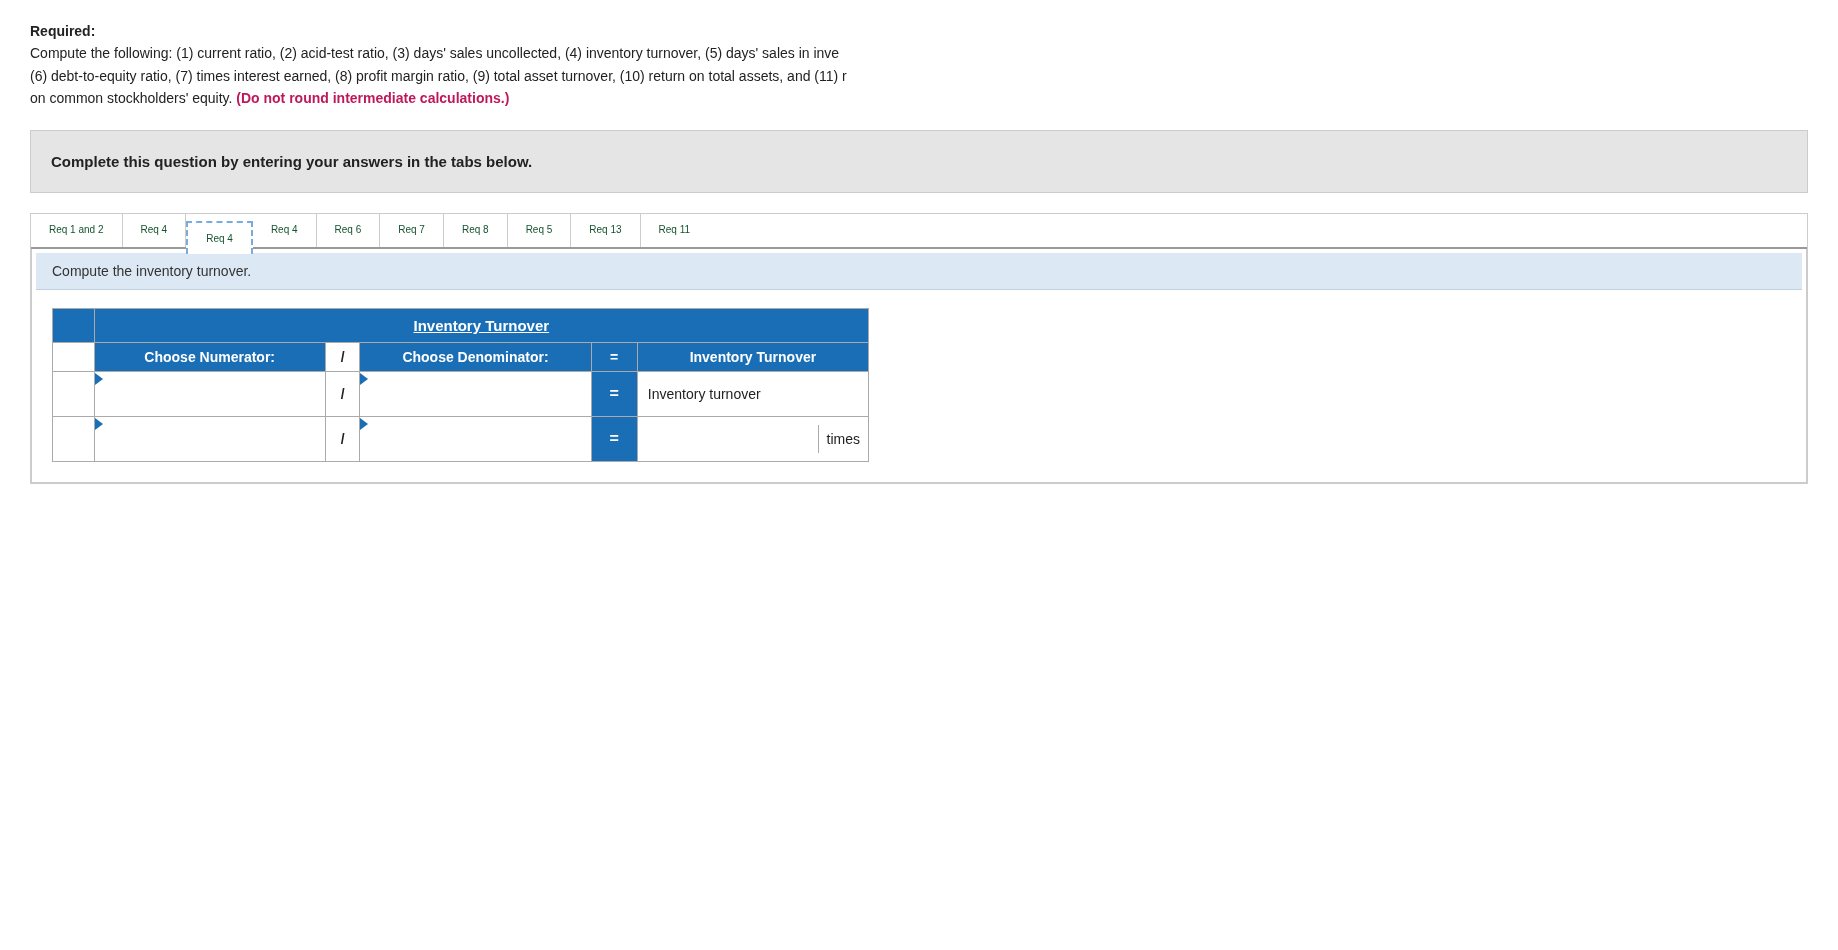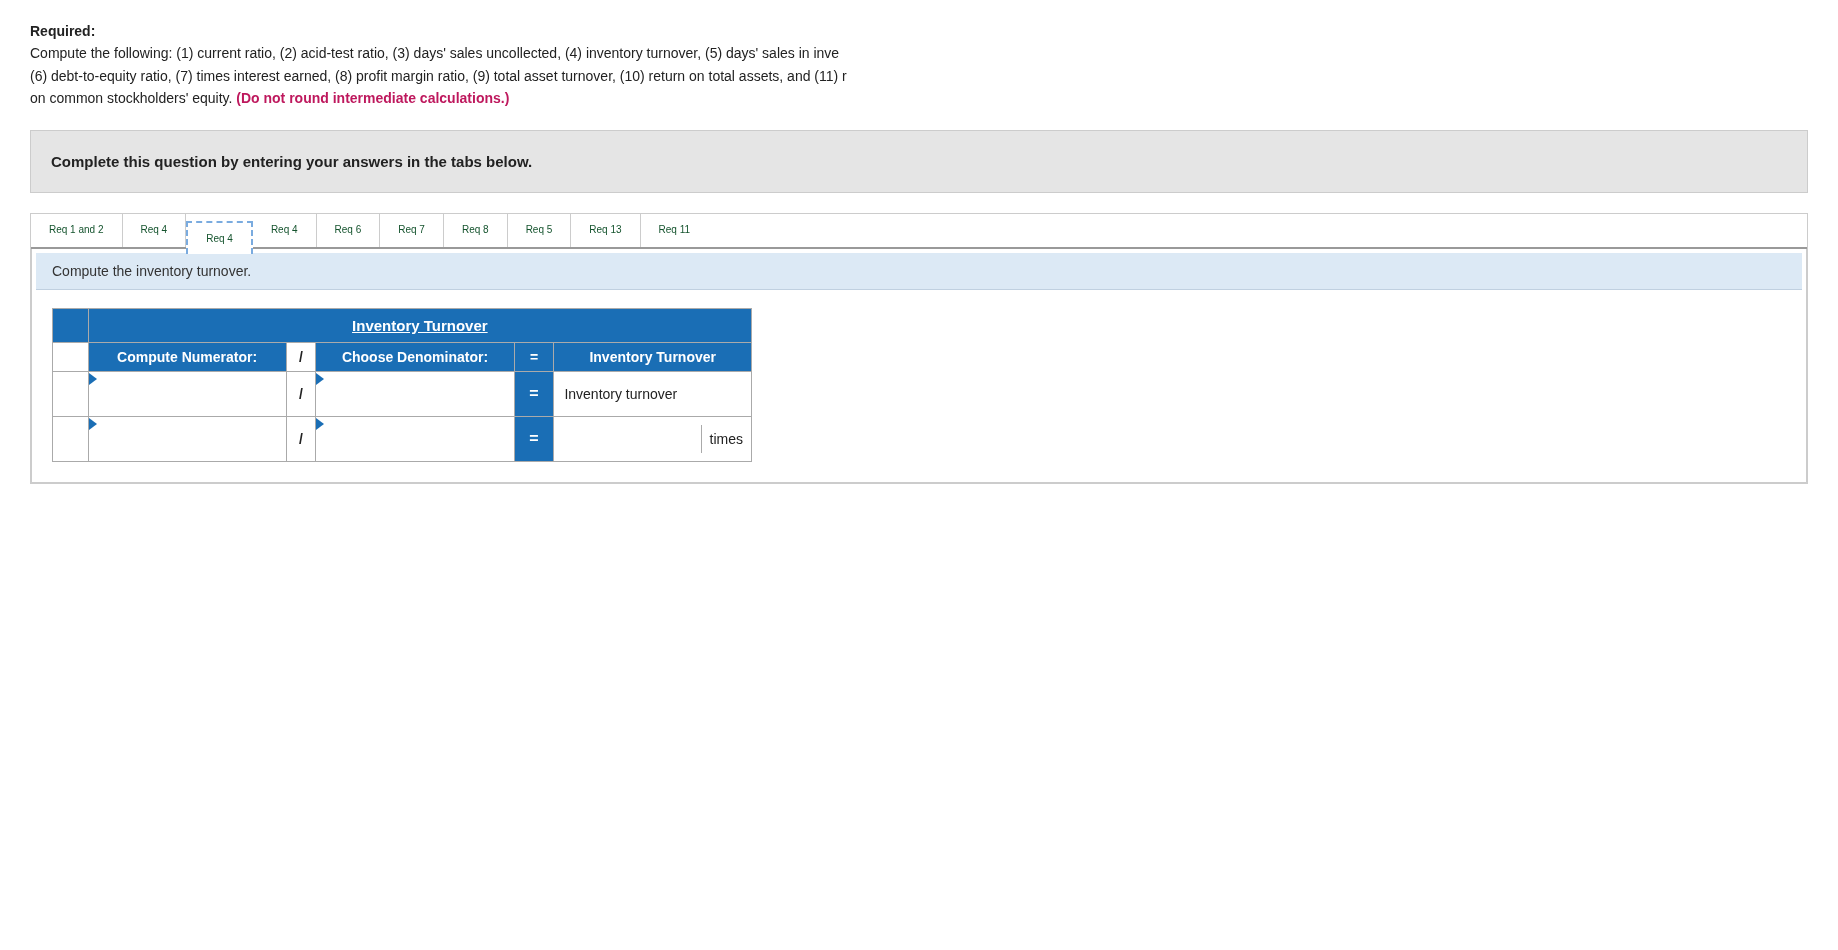--- a/index.html
+++ b/index.html
@@ -68,21 +68,21 @@
     .main-content {
       padding: 4px;
       border: 1px solid #ccc;
       border-top: none;
     }
     .table-section {
       padding: 10px 16px 16px 16px;
     }
     .inventory-table {
       border-collapse: collapse;
-      width: 700px;
+      width: 817px;
       margin-top: 8px;
     }
     .inventory-table th, .inventory-table td {
       border: 1px solid #aaa;
       padding: 6px 10px;
       font-size: 14px;
       vertical-align: middle;
     }
     .inventory-table .section-label {
       background: #1a6eb5;
@@ -223,21 +223,21 @@
         <tbody>
             <tr>
           <td class="row-num"></td>
           <td colspan="5" class="section-label">
             <span class="underline-title">Inventory Turnover</span>
           </td>
         </tr>
 
         <tr class="header-row">
           <th class="white-bg"></th>
-          <th>Compute Numerator:</th>
+          <th>Choose Numerator:</th>
           <th style="background:#fff;color:#222;text-align:center;width:30px;">/</th>
           <th>Choose Denominator:</th>
           <th style="text-align:center;width:40px;">=</th>
           <th>Inventory Turnover</th>
         </tr>
 
         <tr>
           <td></td>
           <td class="input-cell">
             <span class="arrow-indicator"></span><input type="text" value="" style="">

